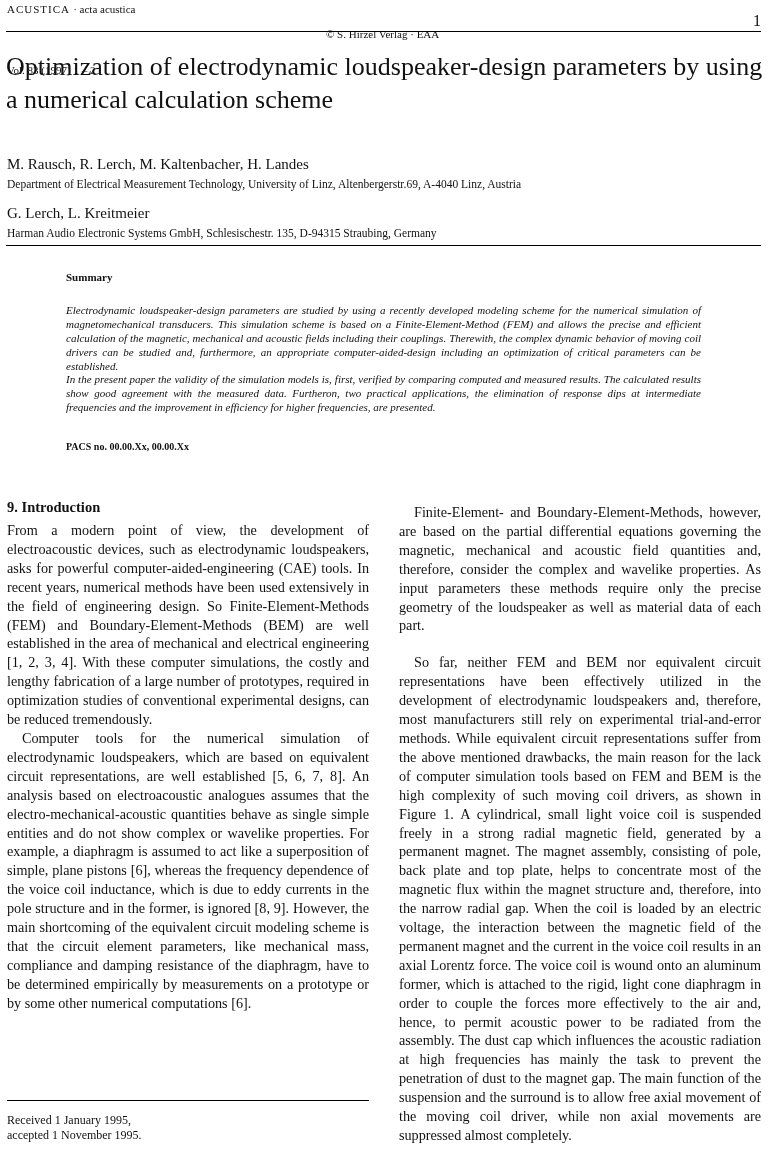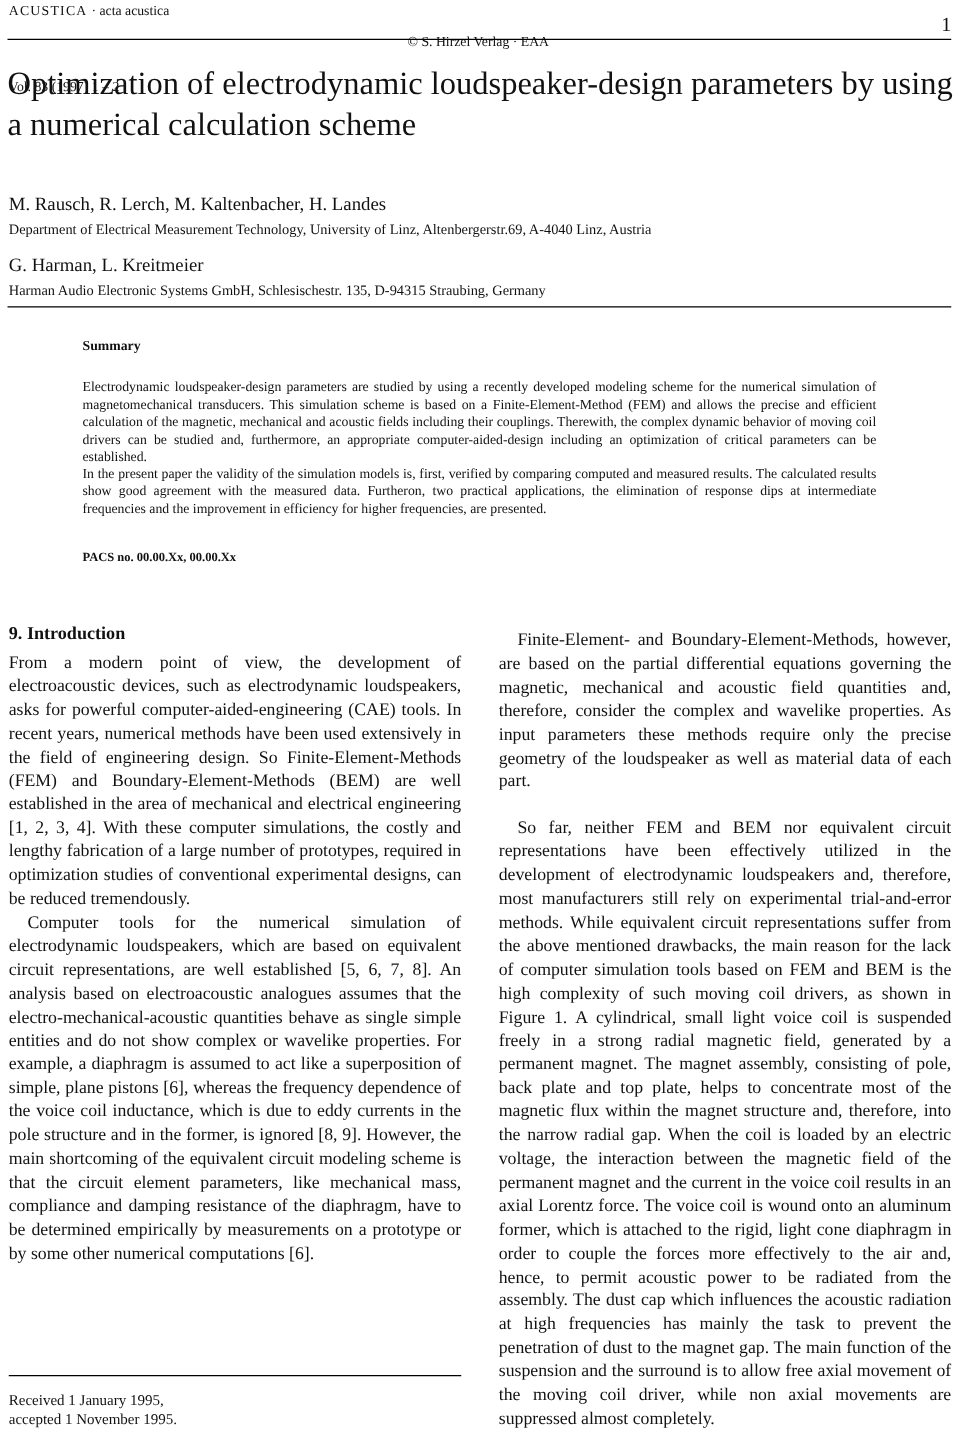--- a/index.html
+++ b/index.html
@@ -13,21 +13,21 @@
     .journal .sub { letter-spacing: 0; }
     .vol { left: 7px; top: 16px; margin-top: 48px; }
     .copy { left: 326px; top: 28px; }
     .pageno { right: 17px; top: 12px; font-size: 16px; }
     .rule { position: absolute; left: 6px; width: 755px; height: 0; border-top: 1.5px solid #000; }
     .title { left: 6px; top: 50px; width: 760px; font-size: 26px; line-height: 33px; }
     .authors { left: 7px; font-size: 15px; line-height: 18px; }
     .affil { left: 7px; font-size: 11.5px; line-height: 14px; }
     .summary-box { left: 66px; top: 271px; width: 635px; font-size: 11px; line-height: 13.9px; text-align: justify; }
     .summary-head { font-weight: bold; margin-bottom: 19px; }
-    .summary-box p { margin: 0; }
+    .summary-box p { margin: 0; font-style: italic; }
     .pacs { left: 66px; top: 441px; font-size: 10px; font-weight: bold; }
     .col { position: absolute; font-size: 14.2px; line-height: 18.9px; text-align: justify; }
     .col p { margin: 0; }
     .col-left { left: 7px; top: 521px; width: 362px; }
     .col-right { left: 399px; top: 503px; width: 362px; }
     .indent { text-indent: 15px; }
     .sec-head { left: 7px; top: 499px; font-size: 14.5px; font-weight: bold; }
     .gap { height: 18px; }
     .footrule { position: absolute; left: 7px; top: 1100px; width: 362px; border-top: 1px solid #000; }
     .received { left: 7px; top: 1113px; font-size: 12px; line-height: 15px; }
@@ -41,21 +41,21 @@
 </div>
 <div class="abs hdr-small vol">Vol. 83 (1997) 1 – 2</div>
 <div class="abs hdr-small copy">© S. Hirzel Verlag · EAA</div>
 <div class="abs pageno">1</div>
 <div class="rule" style="top:31px;"></div>
 
 <div class="abs title">Optimization of electrodynamic loudspeaker-design parameters by using a numerical calculation scheme</div>
 
 <div class="abs authors" style="top:155px;">M. Rausch, R. Lerch, M. Kaltenbacher, H. Landes</div>
 <div class="abs affil" style="top:177px;text-align:center;">Department of Electrical Measurement Technology, University of Linz, Altenbergerstr.69, A-4040 Linz, Austria</div>
-<div class="abs authors" style="top:204px;">G. Harman, L. Kreitmeier</div>
+<div class="abs authors" style="top:204px;">G. Lerch, L. Kreitmeier</div>
 <div class="abs affil" style="top:226px;">Harman Audio Electronic Systems GmbH, Schlesischestr. 135, D-94315 Straubing, Germany</div>
 <div class="rule" style="top:245px;"></div>
 
 <div class="abs summary-box">
   <div class="summary-head">Summary</div>
   <p> Electrodynamic loudspeaker-design parameters are studied by using a recently developed modeling scheme for the numerical simulation of magnetomechanical transducers. This simulation scheme is based on a Finite-Element-Method (FEM) and allows the precise and efficient calculation of the magnetic, mechanical and acoustic fields including their couplings. Therewith, the complex dynamic behavior of moving coil drivers can be studied and, furthermore, an appropriate computer-aided-design including an optimization of critical parameters can be established.</p>
   <p>In the present paper the validity of the simulation models is, first, verified by comparing computed and measured results. The calculated results show good agreement with the measured data. Furtheron, two practical applications, the elimination of response dips at intermediate frequencies and the improvement in efficiency for higher frequencies, are presented.</p>
 </div>
 <div class="abs pacs">PACS no. 00.00.Xx, 00.00.Xx</div>
 

